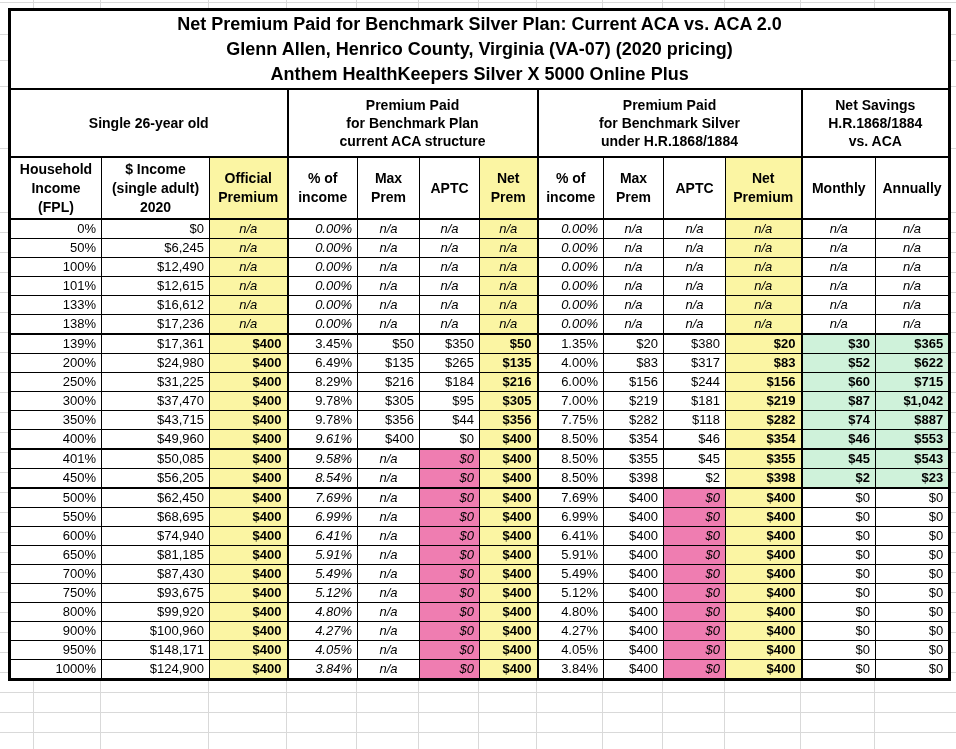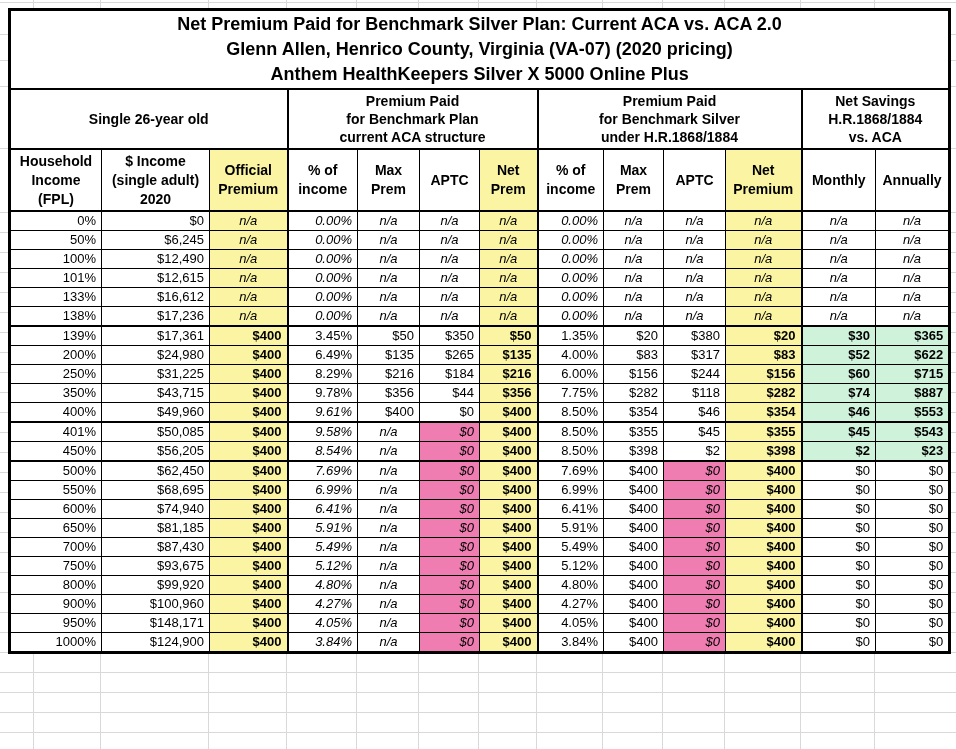--- a/index.html
+++ b/index.html
@@ -47,21 +47,21 @@
   .title-cell {
     height: 76px;
     text-align: center;
     font-weight: bold;
     font-size: 18px;
     line-height: 25px;
     border-bottom: 2px solid var(--border);
     white-space: normal;
   }
   #groups-row th {
-    height: 60px;
+    height: 68px;
     font-size: 14px;
     line-height: 18px;
     font-weight: bold;
     text-align: center;
     white-space: pre-line;
     vertical-align: middle;
     border-bottom: 2px solid var(--border);
     padding: 0 2px;
   }
   #cols-row th {
@@ -337,20 +337,35 @@
           <td>$184</td>
           <td class="y b br2">$216</td>
           <td>6.00%</td>
           <td>$156</td>
           <td>$244</td>
           <td class="y b br2">$156</td>
           <td class="g b">$60</td>
           <td class="g b">$715</td>
         </tr>
         <tr>
+          <td>300%</td>
+          <td>$37,470</td>
+          <td class="y b br2">$400</td>
+          <td>9.78%</td>
+          <td>$305</td>
+          <td>$95</td>
+          <td class="y b br2">$305</td>
+          <td>7.00%</td>
+          <td>$219</td>
+          <td>$181</td>
+          <td class="y b br2">$219</td>
+          <td class="g b">$87</td>
+          <td class="g b">$1,042</td>
+        </tr>
+        <tr>
           <td>350%</td>
           <td>$43,715</td>
           <td class="y b br2">$400</td>
           <td>9.78%</td>
           <td>$356</td>
           <td>$44</td>
           <td class="y b br2">$356</td>
           <td>7.75%</td>
           <td>$282</td>
           <td>$118</td>

